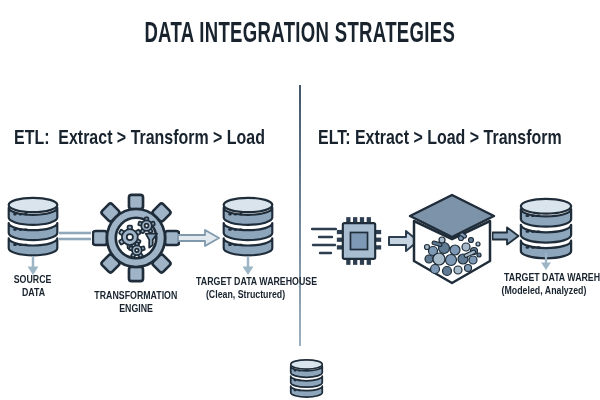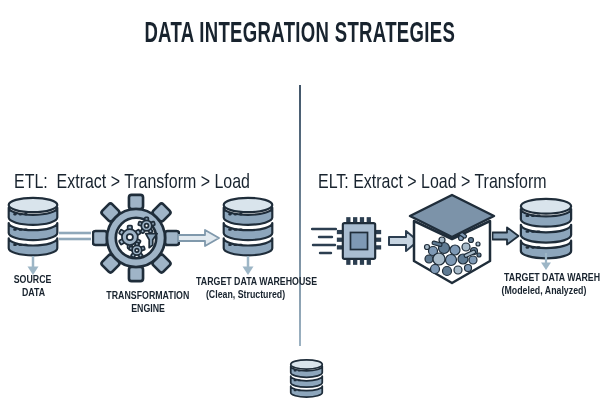--- a/index.html
+++ b/index.html
@@ -2,21 +2,21 @@
 <html><head>
 <meta charset="utf-8">
 <style>
   html,body{margin:0;padding:0;background:#fff;}
   .stage{position:relative;width:600px;height:400px;background:#ffffff;overflow:hidden;
          font-family:"Liberation Sans", sans-serif;color:#18232e;}
   .abs{position:absolute;}
   .title-wrap{left:0;top:16px;width:600px;text-align:center;}
   .title-text{display:inline-block;transform:scaleX(.64);transform-origin:center;
               font-size:29px;font-weight:700;letter-spacing:.5px;white-space:nowrap;color:#18232e;}
-  .heading{font-size:21px;font-weight:400;white-space:nowrap;color:#18232e;margin-top:44px;}
+  .heading{font-size:21px;font-weight:700;white-space:nowrap;color:#18232e;}
   .heading>span{display:inline-block;transform:scaleX(.76);transform-origin:0 50%;white-space:pre;}
   .divider{left:299px;top:85px;width:2px;height:261px;background:linear-gradient(#42566a,#9cb2c2);}
   .lbl{text-align:center;font-weight:700;line-height:13px;font-size:11px;color:#18232e;}
   .lbl span{display:inline-block;transform:scaleX(.8);transform-origin:center;white-space:nowrap;}
   .lbl .big{font-size:12px;}
   svg{display:block;}
 </style>
 </head>
 <body>
 
@@ -106,21 +106,21 @@
         <rect x="-2" y="-9" width="4" height="4.5" rx="1" transform="rotate(144)"></rect>
         <rect x="-2" y="-9" width="4" height="4.5" rx="1" transform="rotate(216)"></rect>
         <rect x="-2" y="-9" width="4" height="4.5" rx="1" transform="rotate(288)"></rect>
         <circle r="5.5"></circle>
           <circle r="2" fill="#ffffff"></circle>
       </g>
     </g>
     <path d="M61,45 h13 l-5,7 v6 l-4,3 v-9 z" fill="#8da6bc" stroke="#1f2d3a" stroke-width="2" stroke-linejoin="round"></path>
   </svg>
 
-  <div class="abs lbl" style="left:76px;top:289px;width:144px;">
+  <div class="abs lbl" style="left:64px;top:289px;width:144px;">
     <span>TRANSFORMATION</span><br>
     <span>ENGINE</span>
   </div>
 
   <svg class="abs" style="left:177px;top:227px;" width="44" height="22" viewBox="0 0 44 22">
     <polygon points="1,8 28,8 28,3 42,11 28,19 28,14 1,14" fill="#e2eaf0" stroke="#8099ac" stroke-width="1.8" stroke-linejoin="round"></polygon>
   </svg>
 
   <svg class="abs" style="left:221px;top:195px;" width="54" height="65" viewBox="0 0 60 72">
     <g fill="#8da6bc" stroke="#1f2d3a" stroke-width="2.4" stroke-linejoin="round">

